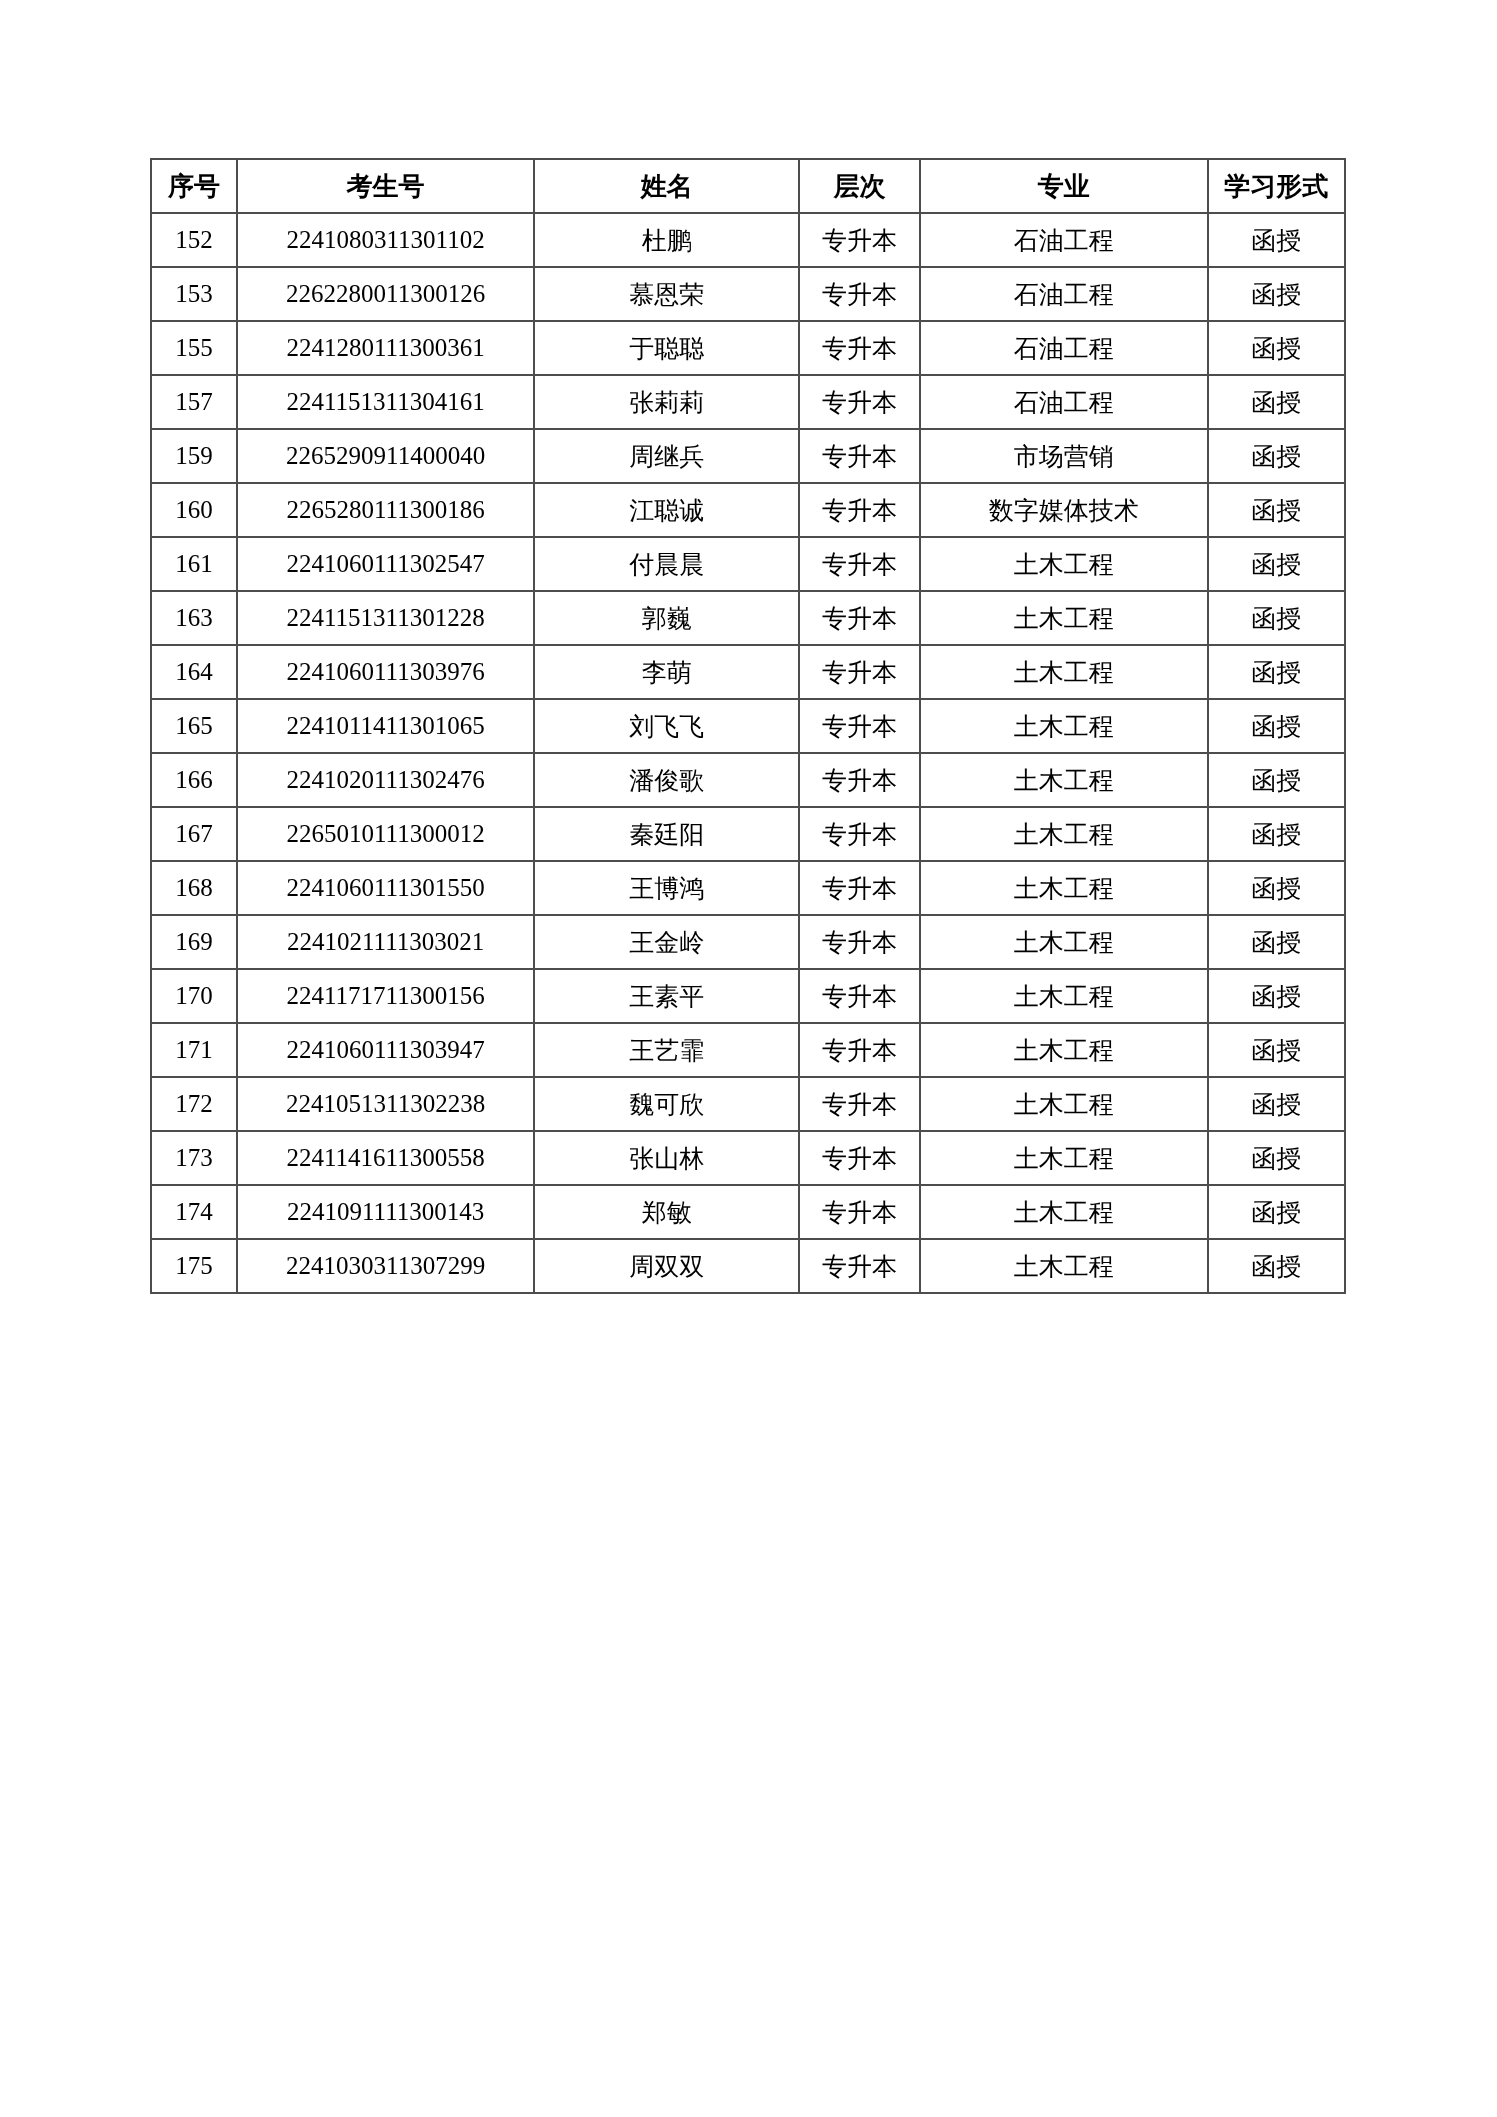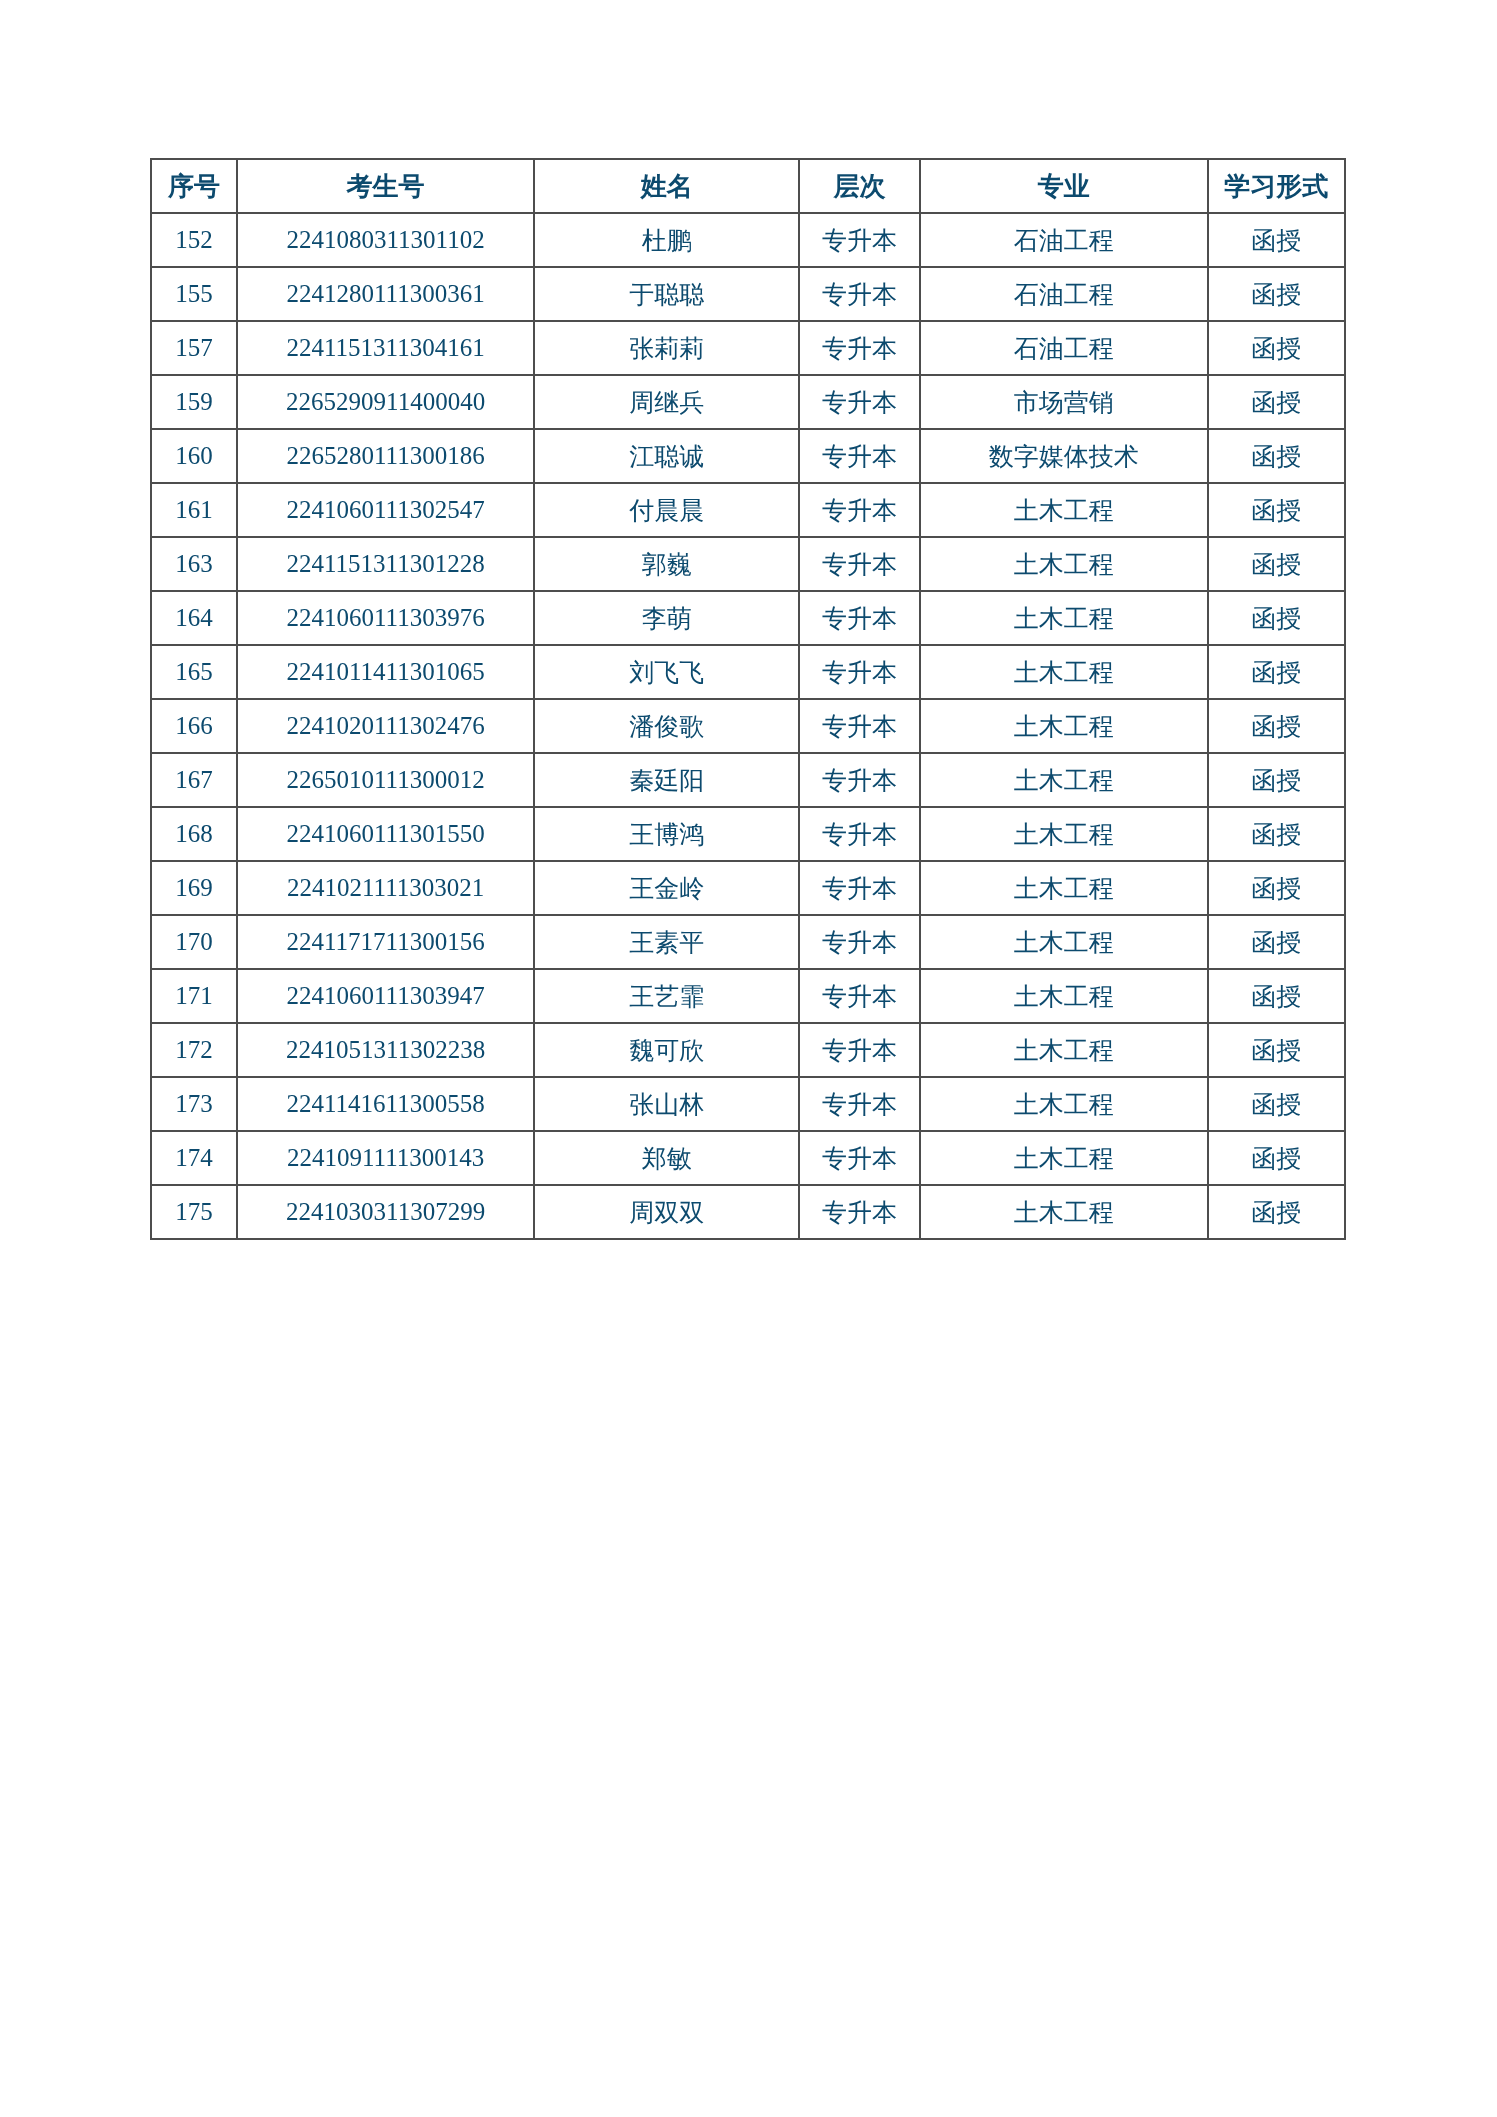--- a/index.html
+++ b/index.html
@@ -6,21 +6,21 @@
     margin: 0;
     padding: 0;
     background: #ffffff;
   }
   .page {
     position: relative;
     width: 1497px;
     height: 2117px;
     background: #ffffff;
     font-family: "Liberation Serif", "DejaVu Serif", serif;
-    color: #0c4a6e;
+    color: #000000;
     overflow: hidden;
   }
   table.roster {
     position: absolute;
     left: 150px;
     top: 158px;
     width: 1196px;
     border-collapse: collapse;
     table-layout: fixed;
   }
@@ -75,20 +75,28 @@
     <tbody>
         <tr>
           <td>152</td>
           <td>2241080311301102</td>
           <td>杜鹏</td>
           <td>专升本</td>
           <td>石油工程</td>
           <td>函授</td>
         </tr>
         <tr>
+          <td>153</td>
+          <td>2262280011300126</td>
+          <td>慕恩荣</td>
+          <td>专升本</td>
+          <td>石油工程</td>
+          <td>函授</td>
+        </tr>
+        <tr>
           <td>155</td>
           <td>2241280111300361</td>
           <td>于聪聪</td>
           <td>专升本</td>
           <td>石油工程</td>
           <td>函授</td>
         </tr>
         <tr>
           <td>157</td>
           <td>2241151311304161</td>

